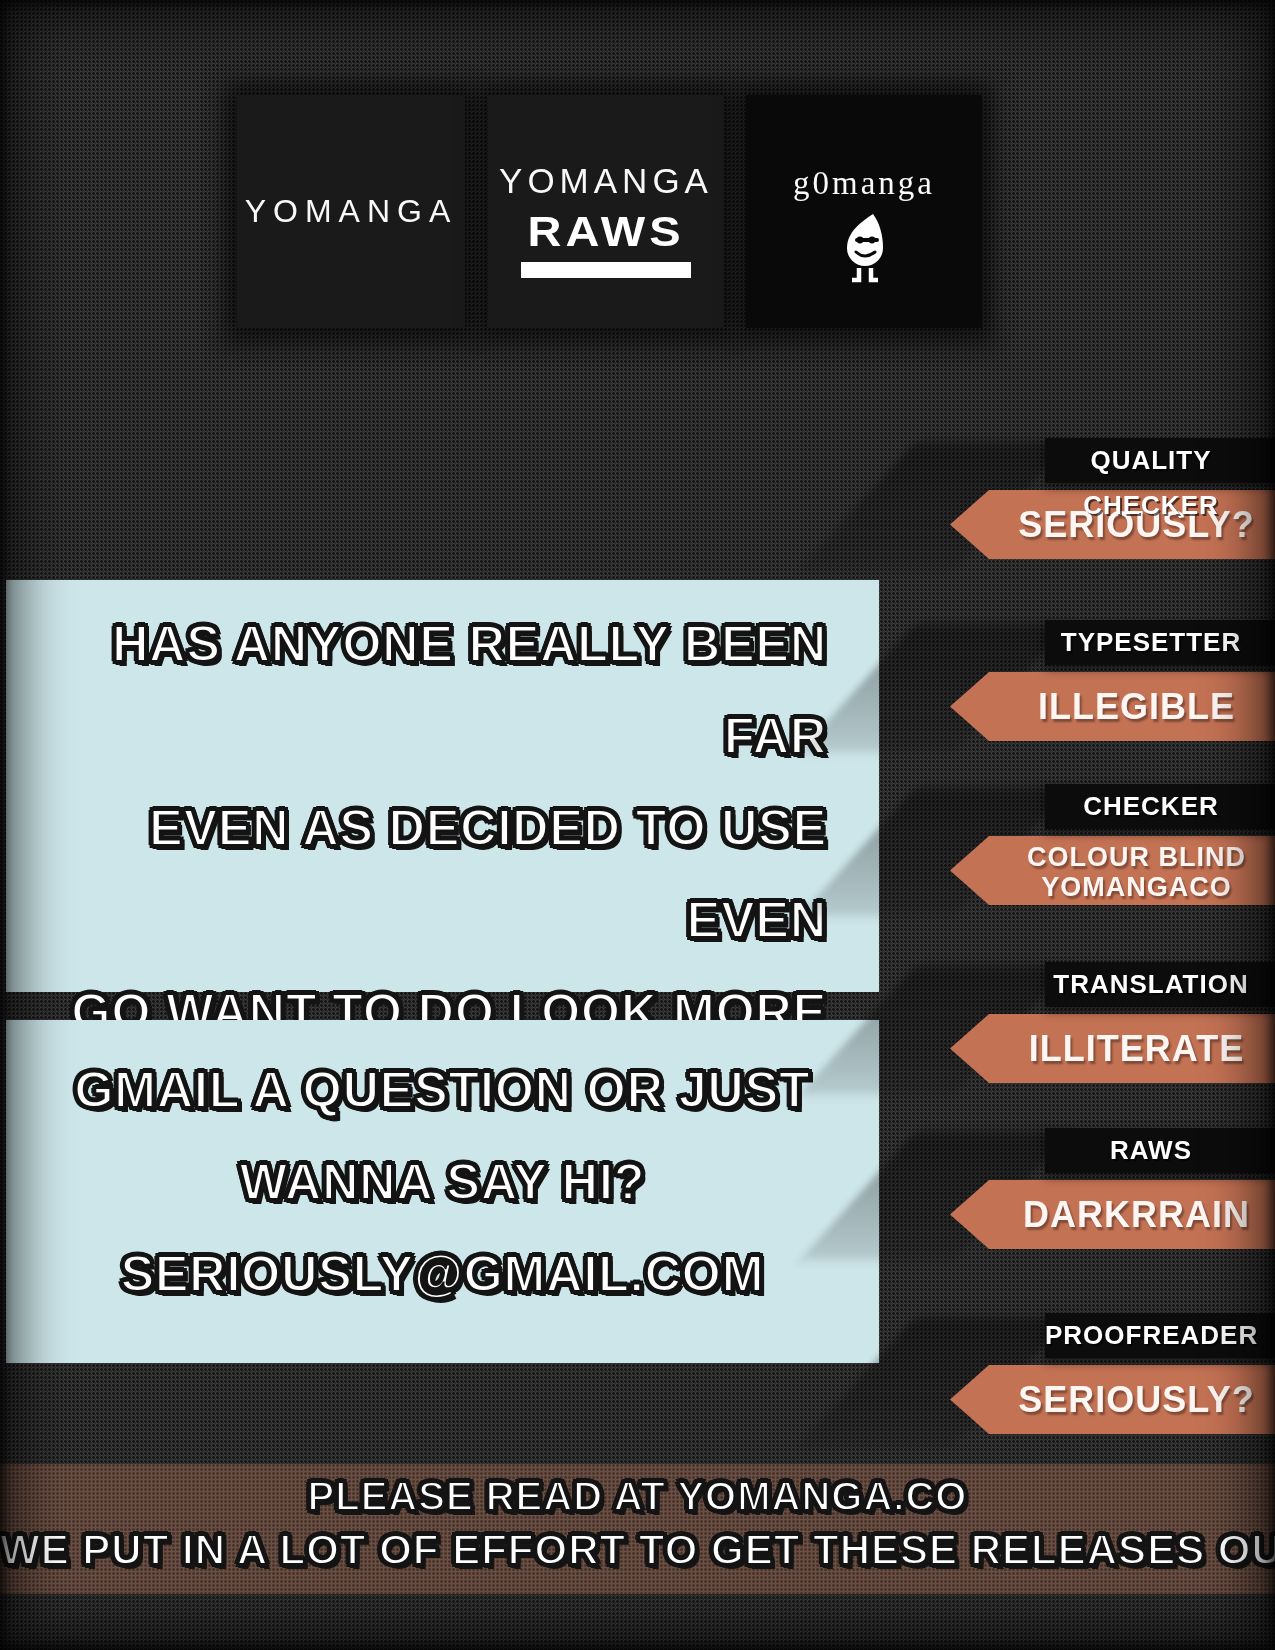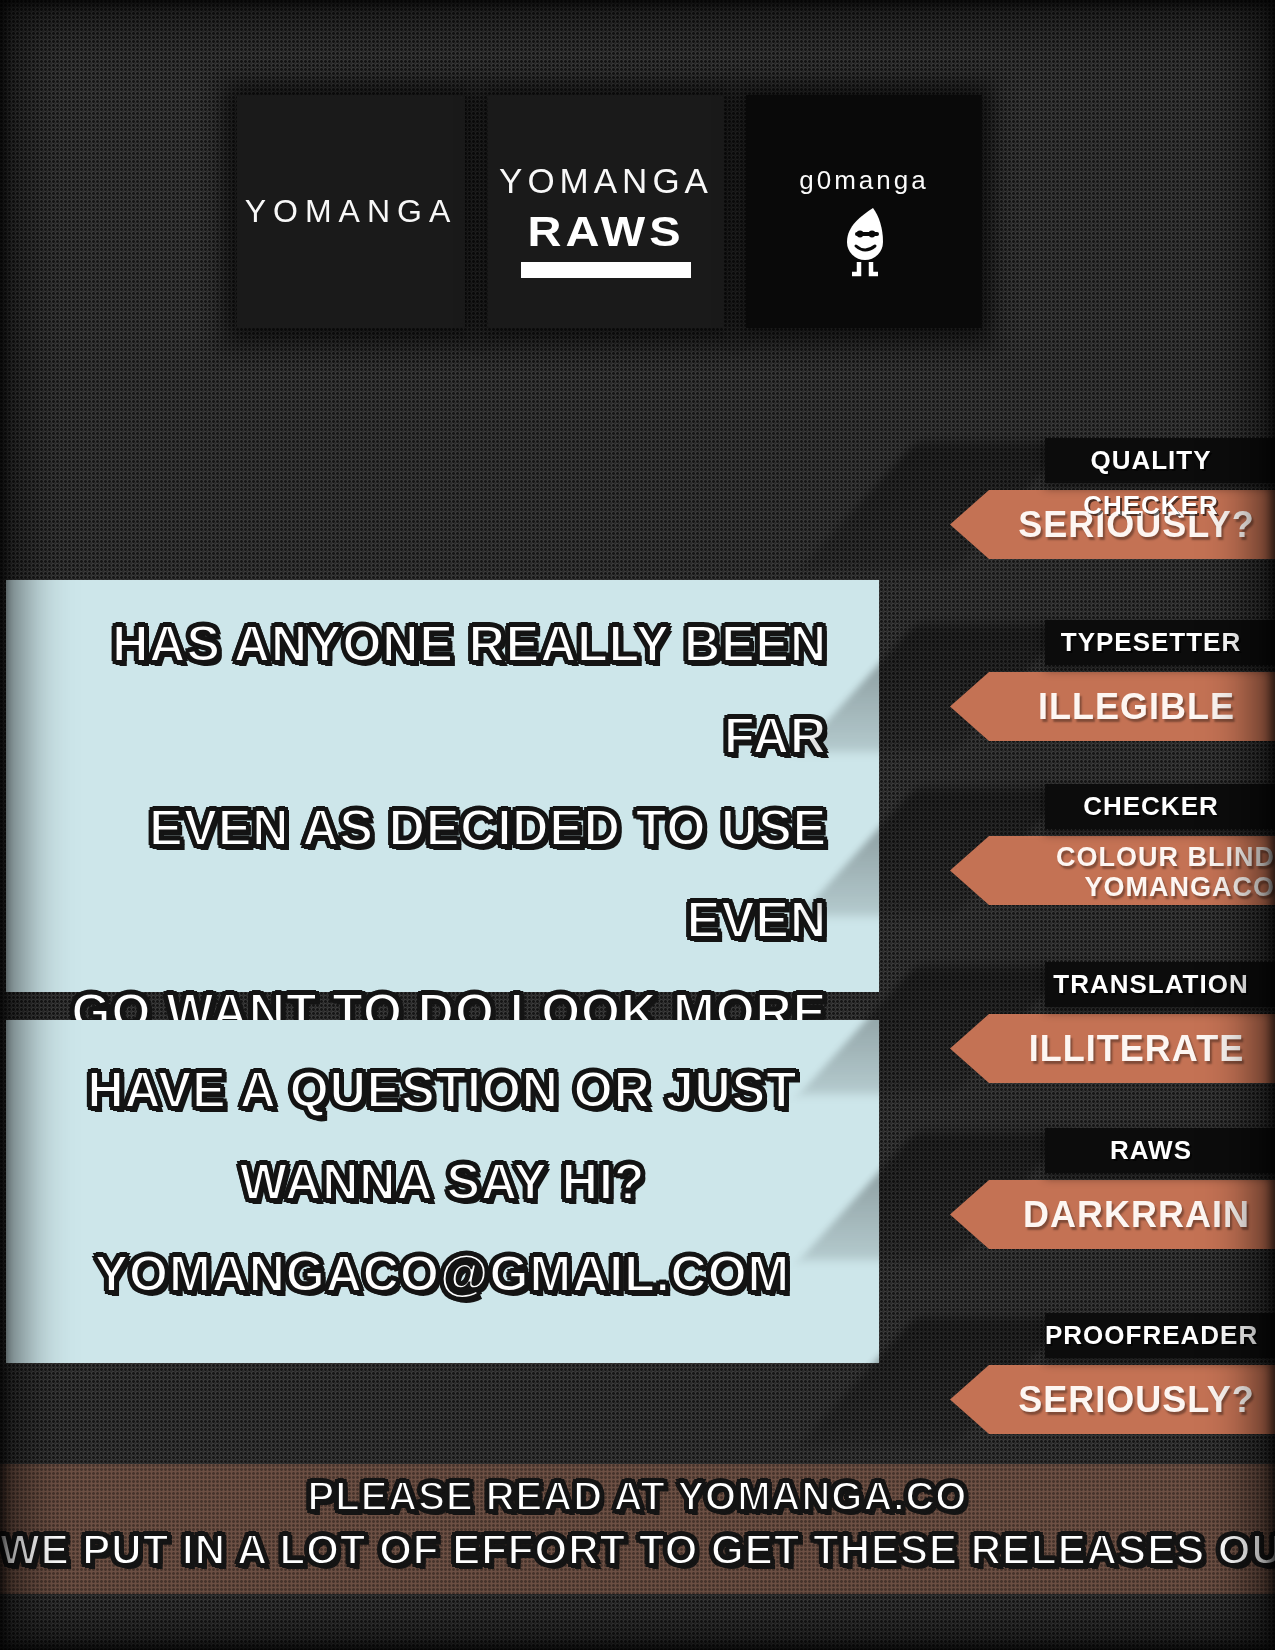--- a/index.html
+++ b/index.html
@@ -47,22 +47,22 @@
     font-weight: normal; color: #f8f8f8;
   }
   .logo-raws .raws-word {
     display: block; margin-top: 2px; font-size: 47px; font-weight: bold;
     letter-spacing: 4px; transform: scaleY(0.92); color: #ffffff;
   }
   .logo-raws .raws-bar {
     width: 170px; height: 16px; background: #ffffff; margin: 4px auto 0;
   }
   .logo-gomanga .brand {
-    display: block; margin-top: 70px; font-family: Liberation Sans, sans-serif;
-    font-size: 26px; letter-spacing: 3px; color: #fafafa;
+    display: block; margin-top: 70px; font-family: Liberation Serif, serif;
+    font-size: 33px; letter-spacing: 3px; color: #fafafa;
   }
   .mascot { margin-top: 10px; }
 
   
   .note {
     position: absolute; left: 6px; width: 873px; z-index: 2;
     background: #cde6ea;
   }
   .note-far { top: 580px; height: 412px; padding: 18px 52px 0 20px; }
   .note-contact { top: 1020px; height: 343px; padding: 24px 20px 0 20px; }
@@ -99,21 +99,21 @@
   }
   .credit-arrow {
     position: absolute; top: 52px; left: 90px; right: 0; height: 69px; z-index: 1;
     background: #c47254;
     clip-path: polygon(0 50%, 12% 0, 100% 0, 100% 100%, 12% 100%);
     color: #fdf6f2; font-weight: bold; font-size: 36px; line-height: 69px;
     text-align: center; padding-left: 48px; letter-spacing: 1px;
     text-shadow: 2px 3px 2px rgba(0,0,0,0.35);
   }
   .credit-arrow.two-line { font-size: 27px; line-height: 30px; padding-top: 6px; }
-  .credit-arrow.two-line span { display: block; text-align: right; }
+  .credit-arrow.two-line span { display: block; }
 
   
   .footer {
     position: absolute; left: 0; top: 1464px; width: 1275px; height: 130px; z-index: 4;
     background-color: #6d5044;
     background-image: radial-gradient(circle at 1.5px 1.5px, rgba(0,0,0,0.35) 1.1px, transparent 1.7px);
     background-size: 4px 4px;
     text-align: center;
   }
   .footer .l1 { font-size: 40px; line-height: 52px; margin-top: 6px; }
@@ -152,23 +152,23 @@
   </div>
 
   <div class="note note-far">
     <div class="line comic">HAS ANYONE REALLY BEEN FAR</div>
     <div class="line comic">EVEN AS DECIDED TO USE EVEN</div>
     <div class="line comic">GO WANT TO DO LOOK MORE</div>
     <div class="line comic">LIKE?</div>
   </div>
 
   <div class="note note-contact">
-    <div class="line comic">HAVE A QUESTION OR JUST</div>
+    <div class="line comic">GMAIL A QUESTION OR JUST</div>
     <div class="line comic">WANNA SAY HI?</div>
-    <div class="line comic">YOMANGACO@GMAIL.COM</div>
+    <div class="line comic">SERIOUSLY@GMAIL.COM</div>
   </div>
 
   <div class="credit" style="top:438px">
     <div class="beam"></div>
     <div class="credit-role">QUALITY CHECKER</div>
     <div class="credit-arrow">SERIOUSLY?</div>
   </div>
 
   <div class="credit" style="top:620px">
     <div class="beam"></div>

